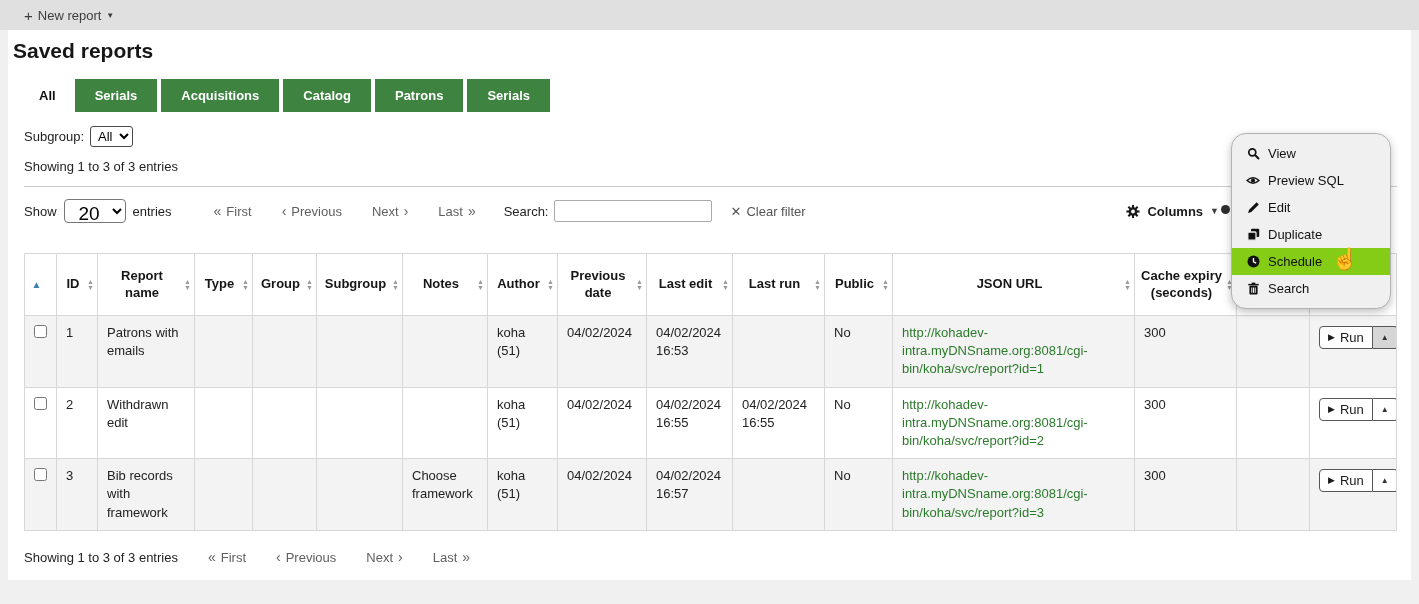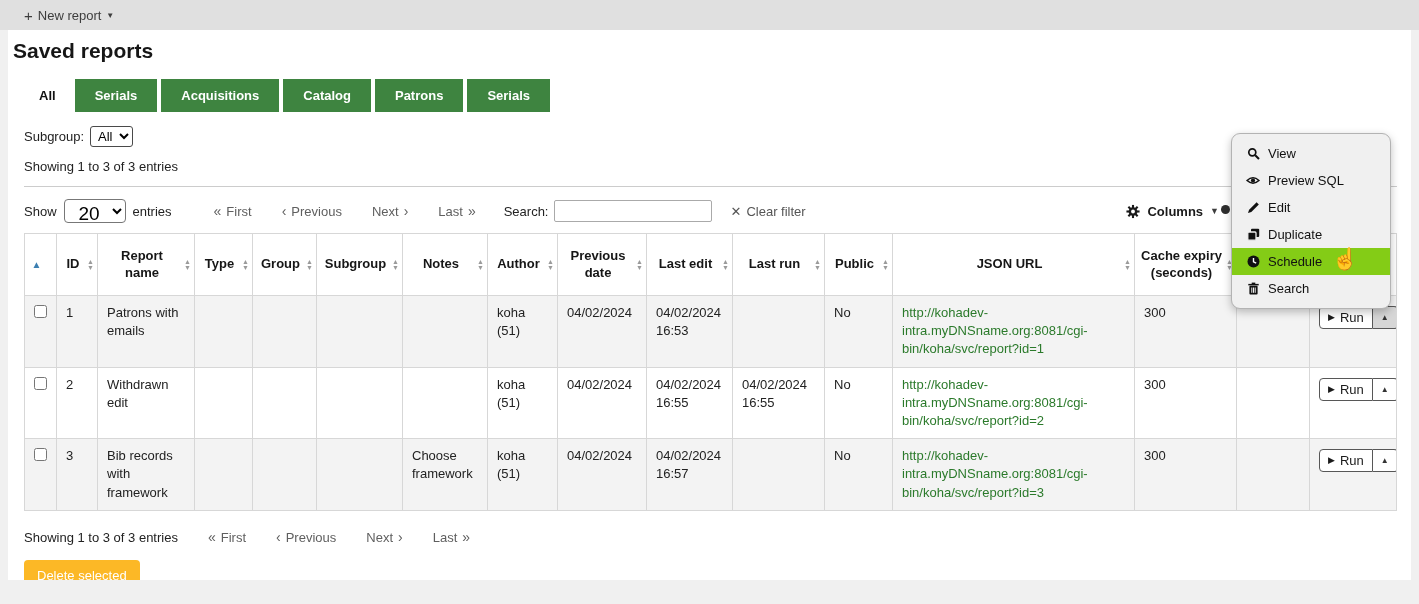--- a/index.html
+++ b/index.html
@@ -26,21 +26,21 @@
   .tab.active { background:#fff; color:#111; padding:9px 15px; }
 
   
   .panel { padding:12px 14px 0 16px; }
   .subgroup-row { display:flex; align-items:center; gap:6px; margin:2px 0 12px; }
   .subgroup-row select { font-size:13px; border:1px solid #4a4a4a; border-radius:3px; background:#fff; padding:1px 3px; }
   .showing { margin:0 0 12px; }
   hr.divider { border:none; border-top:1px solid #ccc; margin:0 0 11px; }
 
   
-  .toolbar { display:flex; align-items:center; margin-bottom:9px; height:26px; }
+  .toolbar { display:flex; align-items:center; margin-bottom:29px; height:26px; }
   .show-entries { display:flex; align-items:center; gap:7px; }
   .show-entries select { font-size:19px; border:1px solid #777; border-radius:4px; background:#fff; padding:2px 8px 2px 10px; height:24px; }
   .pager { display:flex; align-items:center; gap:30px; color:#5f5f5f; margin-left:42px; }
   .pager .pg { display:flex; align-items:center; gap:5px; cursor:default; }
   .chev { font-size:14px; line-height:1; }
   .search-wrap { display:flex; align-items:center; gap:6px; margin-left:28px; }
   .search-input { width:158px; height:22px; border:1px solid #aaa; border-radius:2px; background:#fff; padding:0 4px; font-size:13px; }
   .clear-filter { display:flex; align-items:center; gap:5px; color:#555; margin-left:18px; cursor:pointer; }
   .x-icon { font-size:13px; color:#555; }
   .columns-btn { margin-left:auto; margin-right:178px; display:flex; align-items:center; gap:7px; font-weight:bold; color:#1a1a1a; cursor:pointer; }
@@ -64,21 +64,21 @@
   .run-caret { border:1px solid #575757; border-left:none; border-radius:0 4px 4px 0; background:#fff; font-size:8px; color:#333; padding:3px 8px; cursor:pointer; }
   .run-caret.open { background:#d6d6d6; }
   .play-icon { font-size:9px; line-height:1; }
 
   
   .footer-row { display:flex; align-items:center; margin-top:19px; }
   .footer-row .pager { margin-left:30px; }
   .delete-btn { margin-top:15px; background:#fcb826; color:#fff; border:none; border-radius:4px; padding:8px 13px; font-size:13px; cursor:pointer; font-family:"Liberation Sans",sans-serif; }
 
   
-  .context-menu { position:absolute; left:1231px; top:133px; width:160px; background:#f0f0f0; border:1px solid #b3b3b3; border-radius:9px; box-shadow:0 3px 8px rgba(0,0,0,.25); padding:6px 0; z-index:10; }
+  .context-menu { position:absolute; left:1231px; top:133px; width:160px; background:#f0f0f0; border:1px solid #b3b3b3; border-radius:15px; box-shadow:0 3px 8px rgba(0,0,0,.25); padding:6px 0; z-index:10; }
   .menu-item { display:flex; align-items:center; gap:8px; height:27px; padding:0 14px; color:#111; cursor:pointer; }
   .menu-item.highlighted { background:#84cc16; }
   .menu-icon { width:14px; display:flex; justify-content:center; align-items:center; }
   .cursor-hand { position:absolute; left:1332px; top:247px; font-size:21px; color:#000; z-index:20; pointer-events:none; }
 </style>
 </head>
 <body>
 
 <div class="topbar">
   <div class="new-report">

